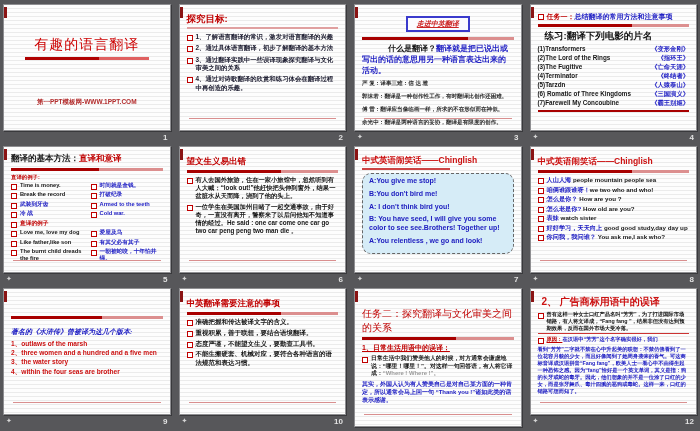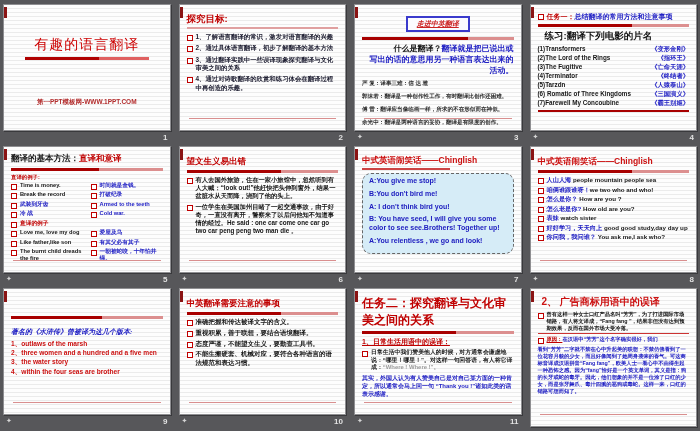--- a/index.html
+++ b/index.html
@@ -55,21 +55,21 @@
   .s1-footer{margin-top:38px;text-align:center;font-size:6.5px;font-weight:bold;color:#b32d2d;}
   
   .s2-title{font-size:9.5px;font-weight:bold;color:#c00000;margin:3px 0 1px 0;}
   .s2-uline{height:2px;background:#e0a0a0;margin-bottom:4px;}
   .s2 .b{font-size:6.4px;font-weight:bold;color:#1a1a2e;line-height:1.3;margin-bottom:3px;}
   
   .s3-badgewrap{text-align:center;margin-top:2px;}
   .s3-badge{display:inline-block;border:2px solid #3a3acc;background:#fbfbff;color:#cc2222;
     font-size:7px;font-weight:bold;font-style:italic;text-decoration:underline;padding:1px 9px;}
   .s3-bar{height:3px;background:linear-gradient(90deg,#a80000 0%,#a80000 70%,#dc8f8f 70%);margin:5px 0 4px 0;}
-  .s3-q{font-size:8px;font-weight:bold;line-height:1.35;text-indent:26px;margin-bottom:4px;text-align:right;}
+  .s3-q{font-size:8px;font-weight:bold;line-height:1.35;text-indent:26px;margin-bottom:4px;}
   .s3-quote{font-size:5.6px;font-weight:bold;color:#2a2a2a;margin-bottom:5px;}
   
   .s4-task{display:flex;gap:3px;font-size:7px;font-weight:bold;margin-top:2px;}
   .s4-sub{font-size:9.5px;font-weight:bold;color:#101010;margin:2px 0 2px 7px;}
   .s4-row{display:flex;justify-content:space-between;font-size:6.3px;font-weight:bold;line-height:1.42;}
   
   .s5-title{font-size:8.5px;font-weight:bold;margin-top:1px;}
   .s5-bar{height:3px;background:linear-gradient(90deg,#a80000 0%,#a80000 58%,#dc8f8f 58%);margin:3px 0;}
   .s5-grid{display:grid;grid-template-columns:1.05fr 1fr;column-gap:4px;font-size:5.7px;font-weight:bold;line-height:1.25;}
   .s5-grid .b{margin-bottom:1.5px;}
@@ -87,21 +87,21 @@
   .s8 .b{font-size:6.2px;font-weight:bold;line-height:1.3;margin-bottom:1.5px;}
   
   .s9-bar{height:3px;background:linear-gradient(90deg,#a80000 0%,#a80000 60%,#dc8f8f 60%);margin:22px 0 8px 0;}
   .s9-h{font-family:Liberation Serif, serif;font-style:italic;font-weight:bold;
     color:#2121c4;font-size:7px;margin-bottom:2px;}
   .s9-item{color:#cc1111;font-weight:bold;font-size:6.6px;line-height:1.4;}
   
   .s10-title{font-size:8.5px;font-weight:bold;color:#c00000;margin:4px 0 1px 0;}
   .s10 .b{font-size:6.5px;font-weight:bold;color:#141414;line-height:1.35;margin-bottom:2px;}
   
-  .s11-title{font-size:12px;font-weight:bold;color:#c00000;margin-top:1px;}
+  .s11-title{font-size:10px;font-weight:normal;color:#c00000;margin-top:13px;}
   .s11-sub{font-size:7px;font-weight:bold;color:#c00000;text-decoration:underline;margin:2px 0;}
   .s11 .b{font-size:5.9px;font-weight:bold;color:#141414;line-height:1.3;margin-bottom:3px;}
   .s11-note{font-size:6px;font-weight:bold;color:#2121c4;line-height:1.3;}
   
   .s12-title{font-size:10px;font-weight:bold;color:#cc1111;margin:1px 0 2px 4px;}
   .s12 .b{font-size:5.3px;font-weight:bold;color:#141414;line-height:1.3;margin-bottom:2px;border-bottom:1px solid #cc3333;padding-bottom:1px;}
   .s12-reason{display:flex;gap:3px;font-size:5.3px;font-weight:bold;line-height:1.3;margin-bottom:2px;}
   .s12-para{font-size:5.3px;font-weight:bold;color:#2121c4;line-height:1.32;}
 </style>
 </head>
@@ -416,35 +416,35 @@
       <div class="s11-title">任务二：探究翻译与文化审美之间的关系</div>
       <div class="redbar"></div>
       <div class="s11-sub">1、日常生活用语中的误译：</div>
       <div class="b">
           <span class="sq"></span>
           <span><span>日常生活中我们赞美他人的时候，对方通常会谦虚地说：“哪里！哪里！”。对这样一句回答语，有人将它译成：</span><span class="gray">“Where ! Where !”。</span></span>
         </div>
       <div class="s11-note">其实，外国人认为有人赞美自己是对自己某方面的一种肯定，所以通常会马上回一句 “Thank you !”诸如此类的话表示感谢。</div>
       <div class="bottomline"></div>
     </div>
-    <div class="strip">
-      <span class="ticon">✦</span>
-      <span class="num">11</span>
-    </div>
   </div>
 
   <div class="cell">
     <div class="slide s12">
       <div class="s12-title">2、 广告商标用语中的误译</div>
       <div class="b">
           <span class="sq"></span>
           <span>曾有这样一种女士口红产品名叫“芳芳”，为了打进国际市场销路，有人将文译成，“Fang fang ”，结果非但没有达到预期效果，反而在国外市场大受冷落。</span>
         </div>
       <div class="s12-reason">
         <span class="sq"></span>
         <span><span class="red" style="text-decoration:underline;">原因：</span><span class="blue">在汉语中“芳芳”这个名字确实很好，我们</span></span>
       </div>
       <div class="s12-para">看到“芳芳”二字就不禁在心中升起美的联想：不禁仿佛看到了一位花容月貌的少女，而且好像闻到了她周身袭来的香气。可这商标音译成汉语拼音“Fang fang”，欧美人士一看心中不由得生起一种恐怖之感。因为“fang”恰好是一个英文单词，其义是指：狗的长牙或蛇的毒牙。因此，他们想象的并不是一位涂了口红的少女，而是张牙舞爪、毒汁四溅的恶狗或毒蛇。这样一来，口红的销路可想而知了。</div>
       <div class="bottomline"></div>
     </div>
+    <div class="strip">
+      <span class="ticon">✦</span>
+      <span class="num">12</span>
+    </div>
   </div>
 
 </div>
 
 </body></html>

